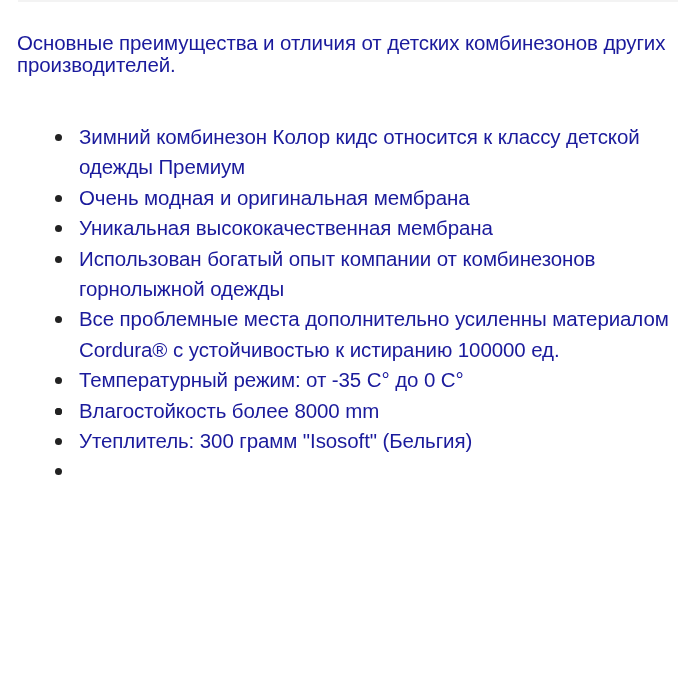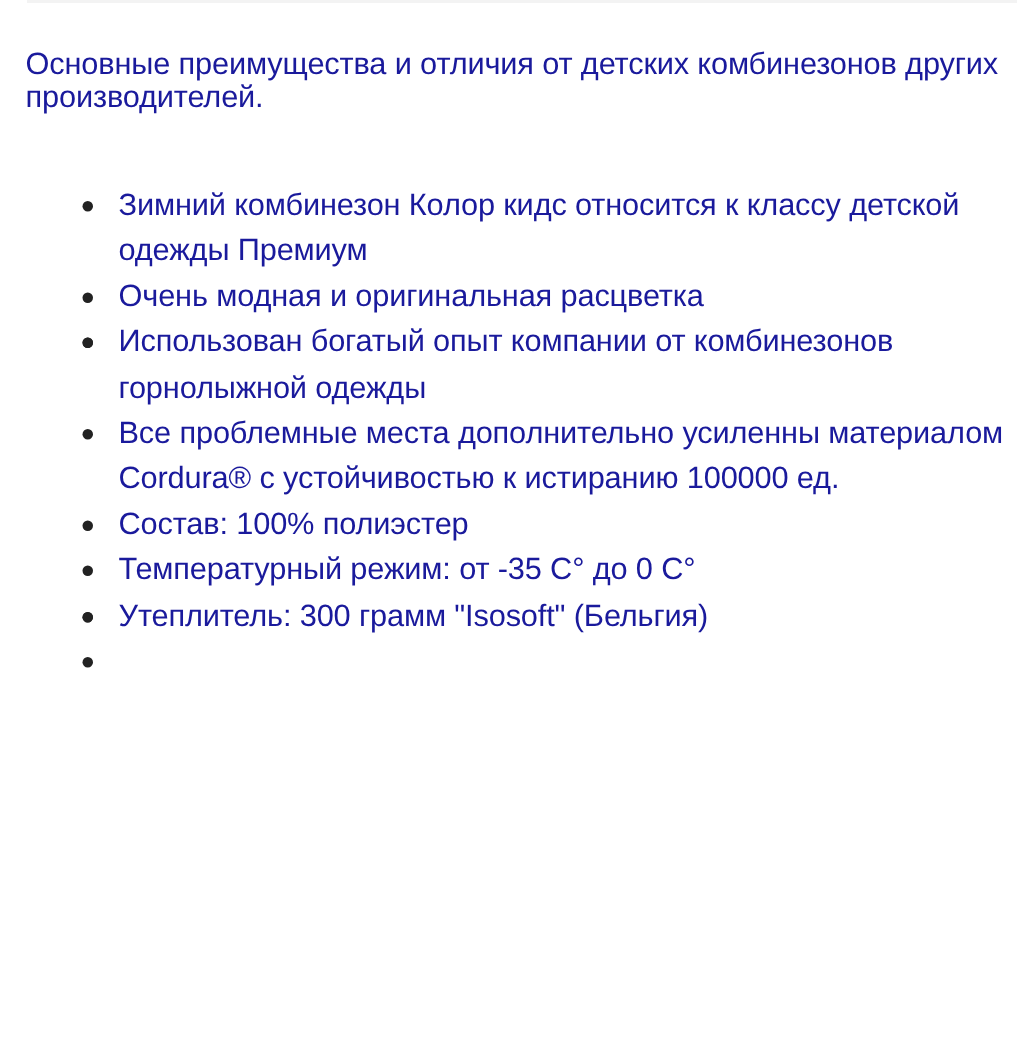--- a/index.html
+++ b/index.html
@@ -62,22 +62,22 @@
   </style>
 </head>
 <body>
 
 <div class="top-divider"></div>
 
 <p class="intro">Основные преимущества и отличия от детских комбинезонов других производителей.</p>
 
 <ul class="features">
   <li><span class="bullet"></span><span>Зимний комбинезон Колор кидс относится к классу детской одежды Премиум</span></li>
-  <li><span class="bullet"></span><span>Очень модная и оригинальная расцветка</span></li>
-  <li><span class="bullet"></span></li>
+  <li><span class="bullet"></span><span>Очень модная и оригинальная мембрана</span></li>
+  <li><span class="bullet"></span><span>Уникальная высококачественная мембрана</span></li>
   <li><span class="bullet"></span><span>Использован богатый опыт компании от комбинезонов горнолыжной одежды</span></li>
   <li><span class="bullet"></span><span>Все проблемные места дополнительно усиленны материалом Cordura® с устойчивостью к истиранию 100000 ед.</span></li>
-  <li><span class="bullet"></span><span>Состав: 100% полиэстер</span></li>
   <li><span class="bullet"></span><span>Температурный режим: от -35 С° до 0 С°</span></li>
   <li><span class="bullet"></span></li>
+  <li><span class="bullet"></span><span>Влагостойкость более 8000 mm</span></li>
   <li><span class="bullet"></span><span>Утеплитель: 300 грамм "Isosoft" (Бельгия)</span></li>
   <li><span class="bullet"></span></li>
 </ul>
 
 </body></html>

